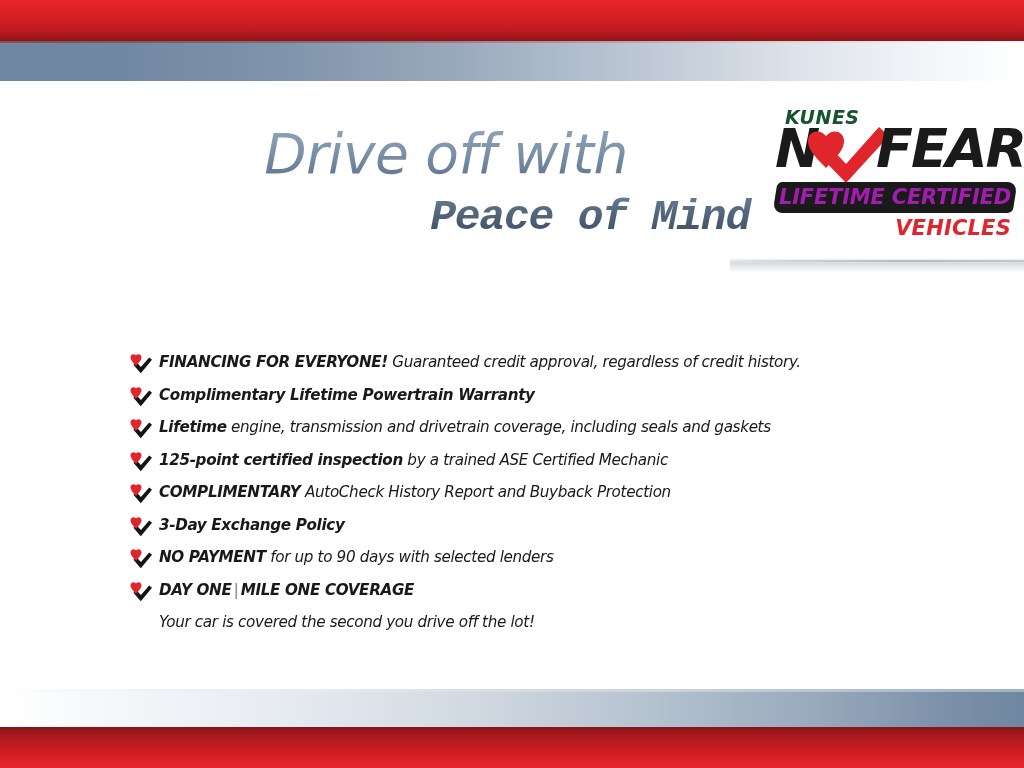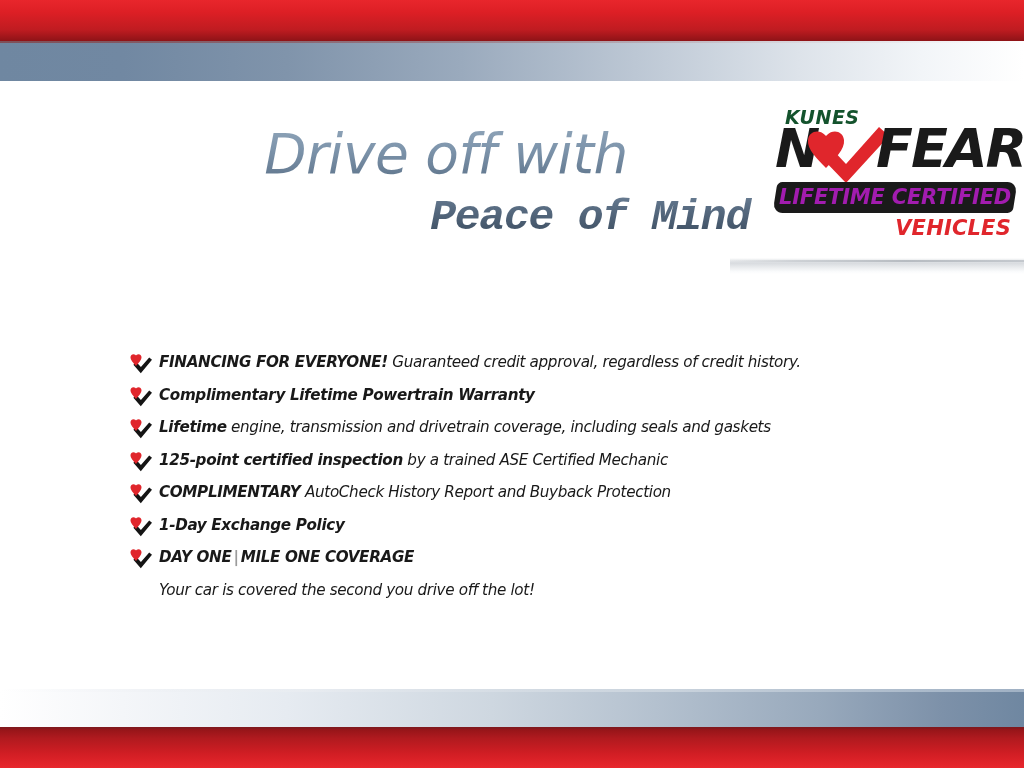--- a/index.html
+++ b/index.html
@@ -353,21 +353,30 @@
             </svg></span>
           <div class="bullet-text"><span class="b-strong">COMPLIMENTARY</span><span class="b-normal"> AutoCheck History Report and Buyback Protection</span></div>
         </div>
       </div>
       <div>
         <div class="bullet-row">
           <span class="bullet-icon"><svg width="22" height="22" viewBox="0 0 22 22">
               <path d="M10.8 20.2 L3.4 11.8 L6.3 9.0 L10.9 13.9 L19.2 4.4 L22 6.8 Z" fill="#141414"></path>
               <path d="M5.6 2.0 C3.6 0.3 0.7 1.2 0.5 4.0 C0.3 6.9 3.4 10.1 6.0 12.9 C8.6 10.1 11.7 6.9 11.5 4.0 C11.3 1.2 8.4 0.3 6.4 2.0 L6.0 2.4 Z" fill="#e0262c"></path>
             </svg></span>
-          <div class="bullet-text"><span class="b-strong">1-Day Exchange Policy</span></div>
+          <div class="bullet-text"><span class="b-strong">3-Day Exchange Policy</span></div>
+        </div>
+      </div>
+      <div>
+        <div class="bullet-row">
+          <span class="bullet-icon"><svg width="22" height="22" viewBox="0 0 22 22">
+              <path d="M10.8 20.2 L3.4 11.8 L6.3 9.0 L10.9 13.9 L19.2 4.4 L22 6.8 Z" fill="#141414"></path>
+              <path d="M5.6 2.0 C3.6 0.3 0.7 1.2 0.5 4.0 C0.3 6.9 3.4 10.1 6.0 12.9 C8.6 10.1 11.7 6.9 11.5 4.0 C11.3 1.2 8.4 0.3 6.4 2.0 L6.0 2.4 Z" fill="#e0262c"></path>
+            </svg></span>
+          <div class="bullet-text"><span class="b-strong">NO PAYMENT</span><span class="b-normal"> for up to 90 days with selected lenders</span></div>
         </div>
       </div>
       <div>
         <div class="bullet-row">
           <span class="bullet-icon"><svg width="22" height="22" viewBox="0 0 22 22">
               <path d="M10.8 20.2 L3.4 11.8 L6.3 9.0 L10.9 13.9 L19.2 4.4 L22 6.8 Z" fill="#141414"></path>
               <path d="M5.6 2.0 C3.6 0.3 0.7 1.2 0.5 4.0 C0.3 6.9 3.4 10.1 6.0 12.9 C8.6 10.1 11.7 6.9 11.5 4.0 C11.3 1.2 8.4 0.3 6.4 2.0 L6.0 2.4 Z" fill="#e0262c"></path>
             </svg></span>
           <div class="bullet-text"><span class="b-strong">DAY ONE</span><span class="b-sep">|</span><span class="b-strong">MILE ONE COVERAGE</span></div>
         </div>

